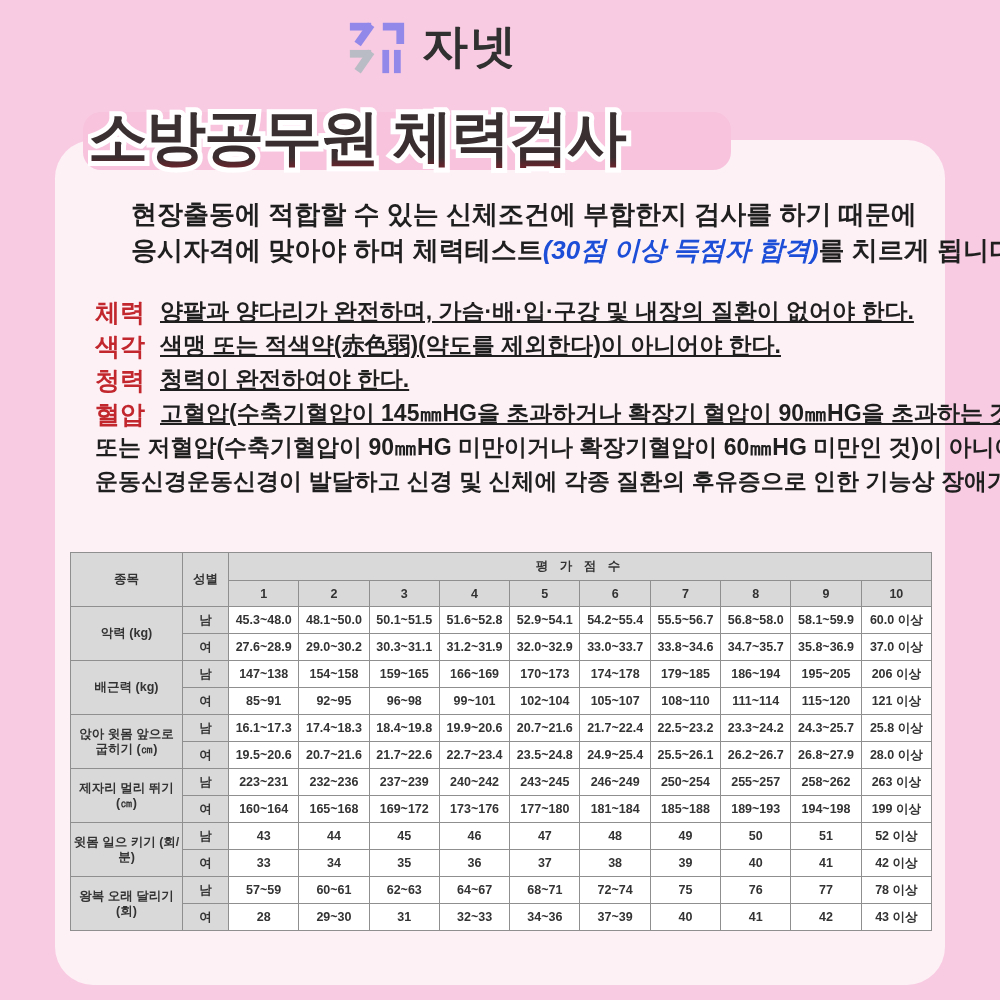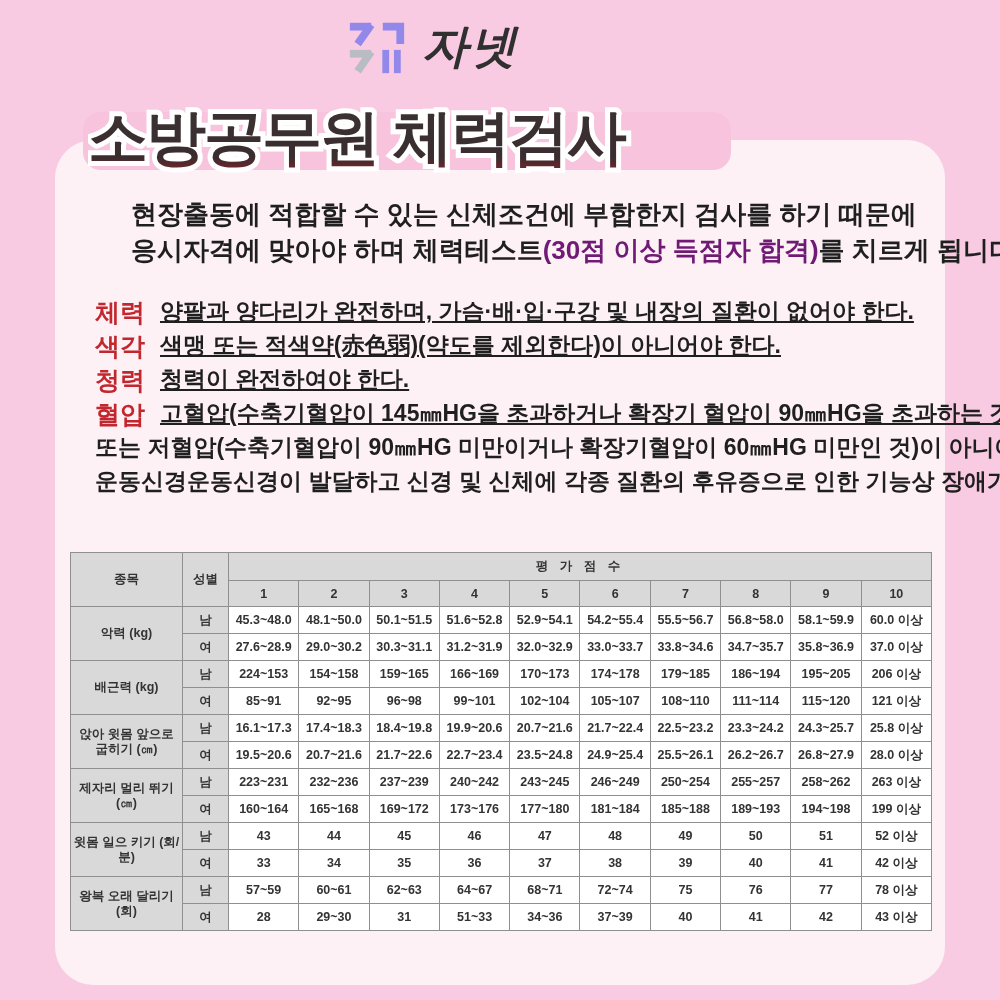--- a/index.html
+++ b/index.html
@@ -8,21 +8,21 @@
     position:relative;
     background:#f9cbe2;
     font-family:"Liberation Sans", sans-serif;
     color:#1f1f1f;
     overflow:hidden;
   }
 
   
   .logo {
     position:absolute; top:16px; left:0; width:864px;
-    display:flex; align-items:center; justify-content:center; gap:14px;font-style:italic;
+    display:flex; align-items:center; justify-content:center; gap:14px;
   }
   .logo-text {
     font-size:46px; font-weight:900; color:#303030; letter-spacing:2px;
   }
 
   
   .card {
     position:absolute; left:55px; top:140px; width:890px; height:845px;
     background:#fdf1f6; border-radius:38px;
   }
@@ -32,21 +32,21 @@
     position:absolute; left:83px; top:112px; width:648px; height:58px;
     background:#f7c3dd; border-radius:18px;
   }
   .title-svg { position:absolute; left:88px; top:94px; }
 
   
   .intro {
     position:absolute; left:105px; top:196px; width:840px;
     font-size:26px; font-weight:700; line-height:36px; white-space:nowrap;margin-left:26px;
   }
-  .intro .red { color:#701a75; }
+  .intro .red { color:#1d4ed8;font-style:italic; }
 
   
   .reqs { position:absolute; left:95px; top:296px; width:860px; }
   .req-row { display:flex; align-items:flex-start; height:34px; white-space:nowrap; }
   .req-term {
     width:65px; flex:0 0 65px; font-size:25px; font-weight:900; color:#c1272d;
   }
   .req-desc { font-size:23px; font-weight:700; color:#1f1f1f;text-decoration:underline; }
   .extra-line {
     font-size:23px; font-weight:700; color:#1f1f1f; height:34px; white-space:nowrap;
@@ -183,21 +183,21 @@
         <td>32.0~32.9</td>
         <td>33.0~33.7</td>
         <td>33.8~34.6</td>
         <td>34.7~35.7</td>
         <td>35.8~36.9</td>
         <td>37.0 이상</td>
       </tr>
       <tr>
         <td class="lab item" rowspan="2">배근력 (kg)</td>
         <td class="lab">남</td>
-        <td>224~153</td>
+        <td>147~138</td>
         <td>154~158</td>
         <td>159~165</td>
         <td>166~169</td>
         <td>170~173</td>
         <td>174~178</td>
         <td>179~185</td>
         <td>186~194</td>
         <td>195~205</td>
         <td>206 이상</td>
       </tr>
@@ -307,21 +307,21 @@
         <td>75</td>
         <td>76</td>
         <td>77</td>
         <td>78 이상</td>
       </tr>
       <tr>
         <td class="lab">여</td>
         <td>28</td>
         <td>29~30</td>
         <td>31</td>
-        <td>51~33</td>
+        <td>32~33</td>
         <td>34~36</td>
         <td>37~39</td>
         <td>40</td>
         <td>41</td>
         <td>42</td>
         <td>43 이상</td>
       </tr>
     </tbody>
 </table>
 

